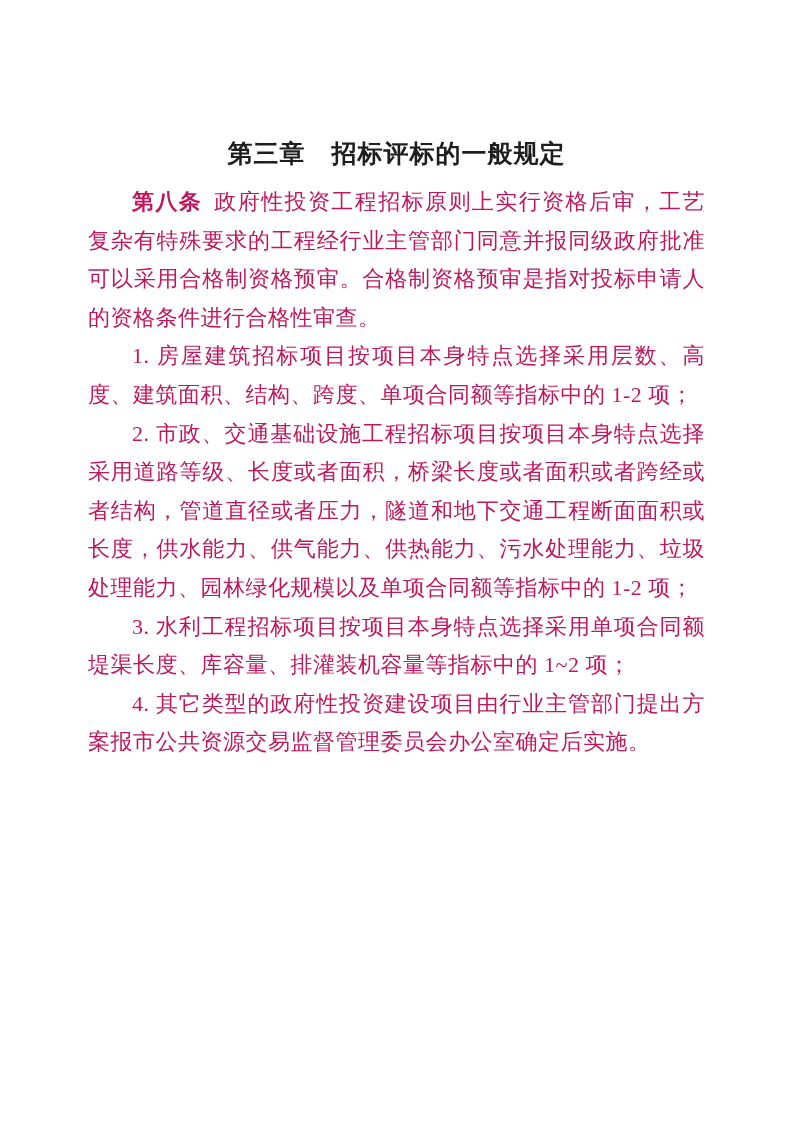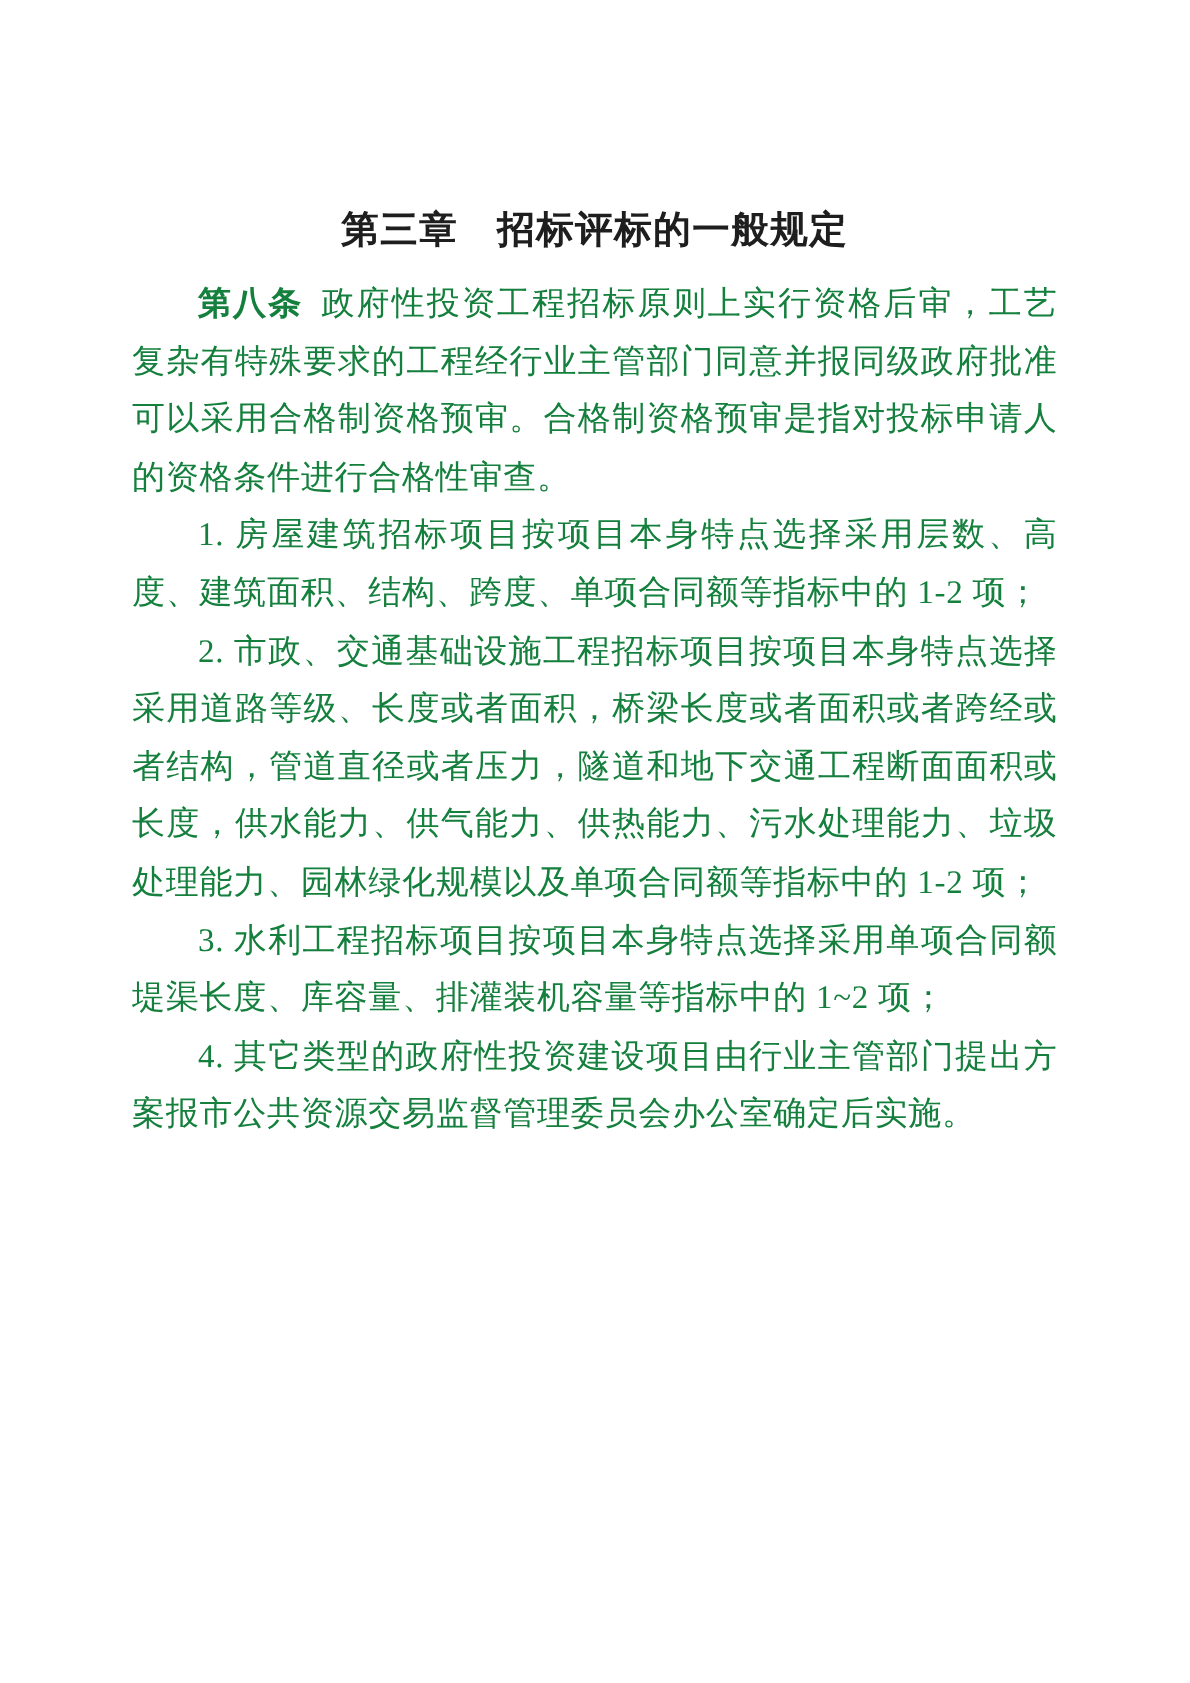--- a/index.html
+++ b/index.html
@@ -28,21 +28,21 @@
     color: #1e1e1e;
     margin-bottom: 15px;
   }
   .para {
     font-size: 22px;
     line-height: 38.6px;
     text-align: justify;
     text-justify: inter-character;
     text-indent: 2em;
     letter-spacing: 0.5px;
-    color: #15803d;
+    color: #be185d;
   }
   .para .lead {
     font-weight: bold;
     margin-right: 0.55em;
   }
   .page-number {
     position: absolute;
     top: 1004px;
     right: 100px;
     font-size: 19px;

